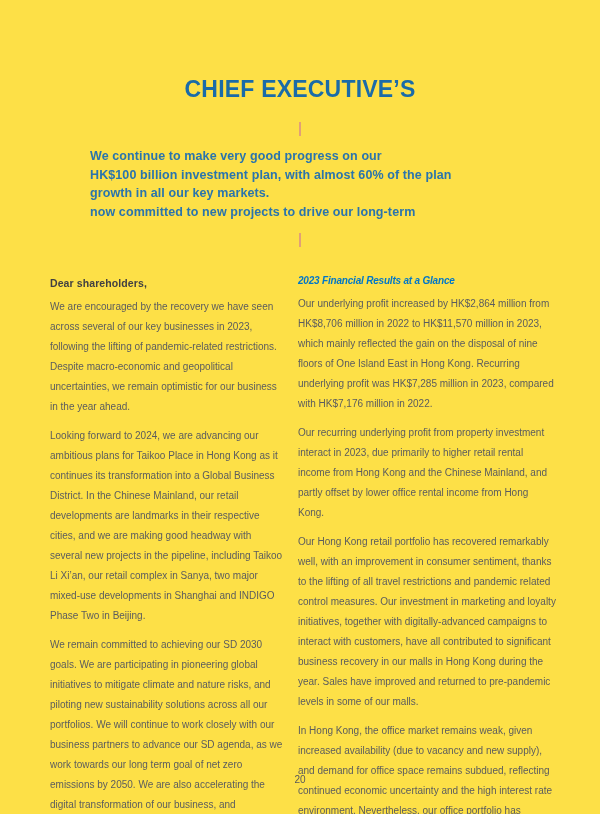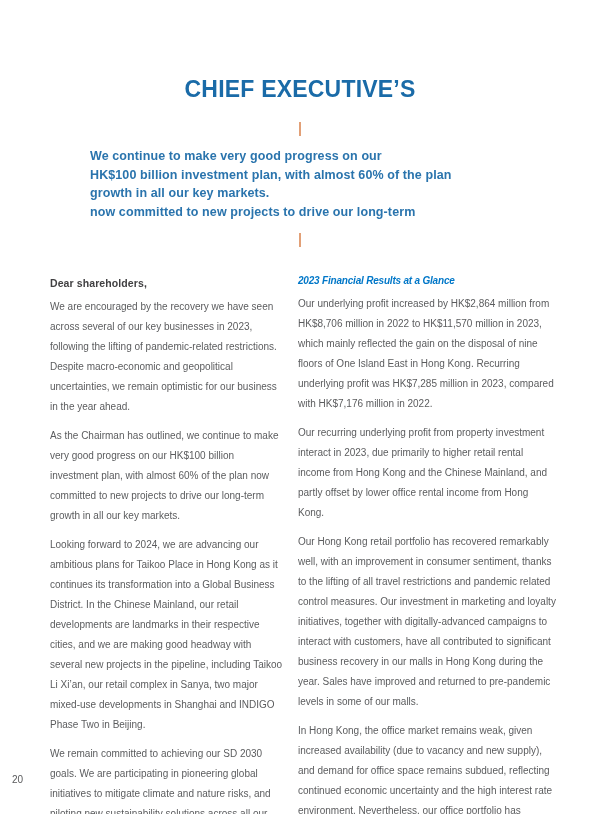--- a/index.html
+++ b/index.html
@@ -5,21 +5,21 @@
   html, body {
     margin: 0;
     padding: 0;
     background: #e8e8e8;
   }
   .page {
     position: relative;
     width: 600px;
     height: 814px;
     margin: 0 auto;
-    background: #ffffff;
+    background: #fde047;
     font-family: "Liberation Sans", "DejaVu Sans", sans-serif;
     overflow: hidden;
   }
   .title-block {
     padding-top: 78px;
     text-align: center;
     color: #1a6ba8;
     font-size: 23px;
     font-weight: bold;
     line-height: 1.02;
@@ -70,23 +70,23 @@
     line-height: 20px;
     color: #5b5c5e;
     margin: 0 0 9px 0;
     letter-spacing: 0;
   }
   .page-number {
     position: absolute;
     left: 0;
     right: 0;
     top: 774px;
+    text-align: center;
     font-size: 10px;
     color: #58595b;
-    margin-left: 12px;
   }
 </style>
 </head>
 <body>
 
 <div class="page">
 
   <h1 class="title-block" style="margin:0;">
     <span>CHIEF EXECUTIVE’S</span><br>
   </h1>
@@ -100,21 +100,20 @@
     <div>now committed to new projects to drive our long-term</div>
   </div>
 
   <div class="tick bottom"></div>
 
   <div class="columns">
 
     <div class="col-left">
       <p class="salutation">Dear shareholders,</p>
       <p class="body-para">We are encouraged by the recovery we have seen across several of our key businesses in 2023, following the lifting of pandemic-related restrictions. Despite macro-economic and geopolitical uncertainties, we remain optimistic for our business in the year ahead.</p>
-      <p class="body-para">As the Chairman has outlined, we continue to make very good progress on our HK$100 billion investment plan, with almost 60% of the plan now committed to new projects to drive our long-term growth in all our key markets.</p>
       <p class="body-para">Looking forward to 2024, we are advancing our ambitious plans for Taikoo Place in Hong Kong as it continues its transformation into a Global Business District. In the Chinese Mainland, our retail developments are landmarks in their respective cities, and we are making good headway with several new projects in the pipeline, including Taikoo Li Xi’an, our retail complex in Sanya, two major mixed-use developments in Shanghai and INDIGO Phase Two in Beijing.</p>
       <p class="body-para">We remain committed to achieving our SD 2030 goals. We are participating in pioneering global initiatives to mitigate climate and nature risks, and piloting new sustainability solutions across all our portfolios. We will continue to work closely with our business partners to advance our SD agenda, as we work towards our long term goal of net zero emissions by 2050. We are also accelerating the digital transformation of our business, and embracing new technologies to keep pace with market developments.</p>
     </div>
 
     <div class="col-right">
       <p class="section-heading">2023 Financial Results at a Glance</p>
       <p class="body-para">Our underlying profit increased by HK$2,864 million from HK$8,706 million in 2022 to HK$11,570 million in 2023, which mainly reflected the gain on the disposal of nine floors of One Island East in Hong Kong. Recurring underlying profit was HK$7,285 million in 2023, compared with HK$7,176 million in 2022.</p>
       <p class="body-para">Our recurring underlying profit from property investment interact in 2023, due primarily to higher retail rental income from Hong Kong and the Chinese Mainland, and partly offset by lower office rental income from Hong Kong.</p>
       <p class="body-para">Our Hong Kong retail portfolio has recovered remarkably well, with an improvement in consumer sentiment, thanks to the lifting of all travel restrictions and pandemic related control measures. Our investment in marketing and loyalty initiatives, together with digitally-advanced campaigns to interact with customers, have all contributed to significant business recovery in our malls in Hong Kong during the year. Sales have improved and returned to pre-pandemic levels in some of our malls.</p>
       <p class="body-para">In Hong Kong, the office market remains weak, given increased availability (due to vacancy and new supply), and demand for office space remains subdued, reflecting continued economic uncertainty and the high interest rate environment. Nevertheless, our office portfolio has remained resilient with solid occupancy, due to the high sustainability standards of our office buildings. Leasing activity has picked up since the reopening of the borders, with increased requests for viewings.</p>

